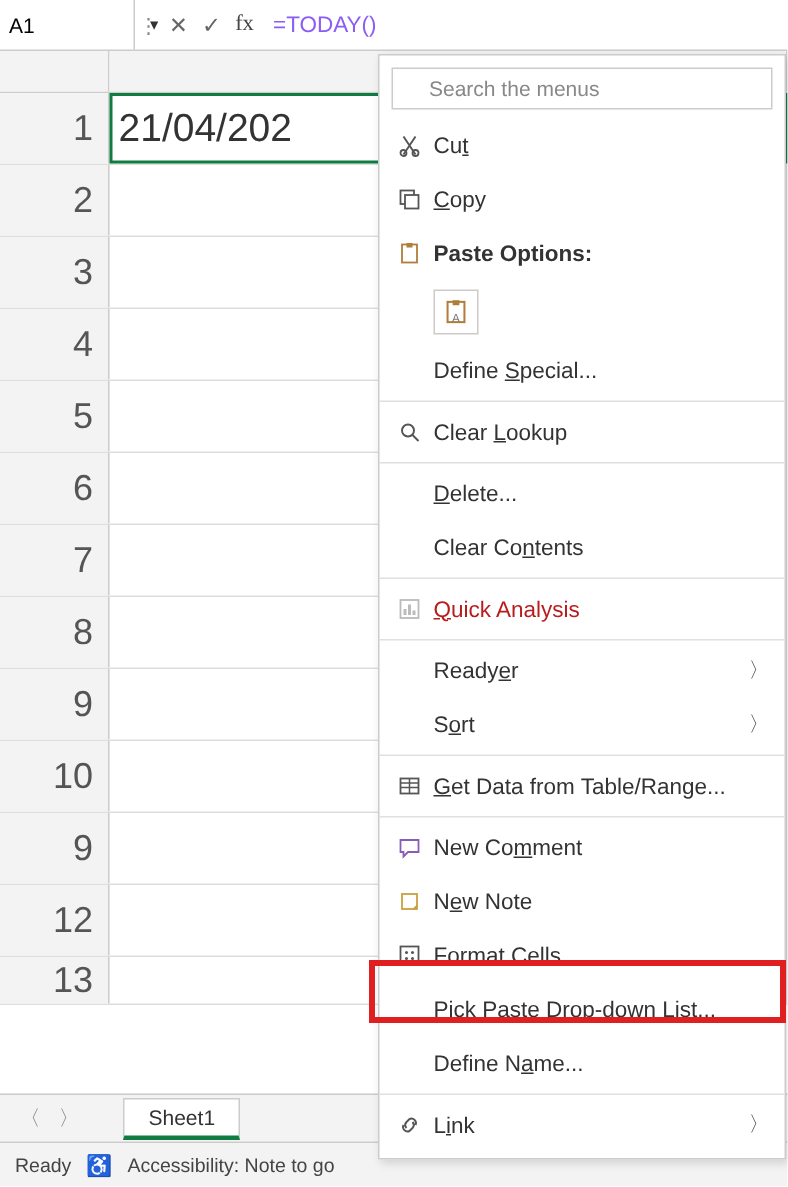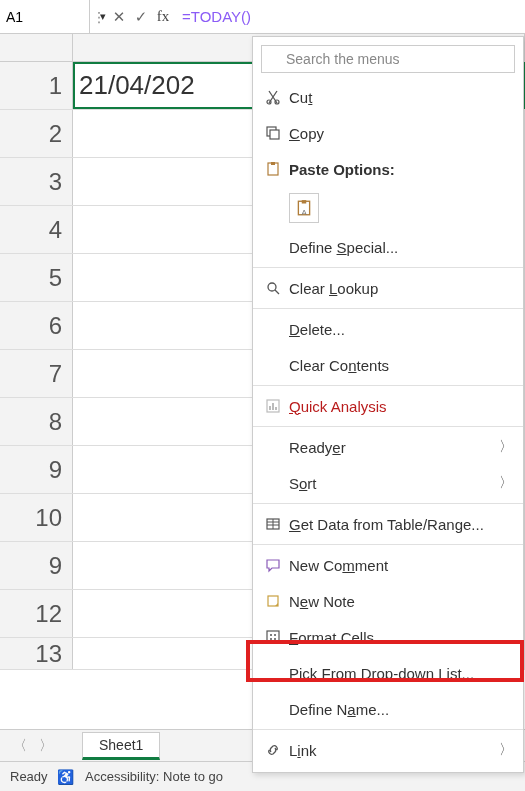--- a/index.html
+++ b/index.html
@@ -286,21 +286,21 @@
           <circle cx="10" cy="6" r="1" fill="#555"></circle>
           <circle cx="6" cy="10" r="1" fill="#555"></circle>
           <circle cx="10" cy="10" r="1" fill="#555"></circle>
         </svg>
     </span>
     <span class="lbl"><u>F</u><span>ormat Cells...</span></span>
   </div>
 
   <div class="menu-item">
     <span class="ico"></span>
-    <span class="lbl"><span>Pic</span><u>k</u><span> From Drop-down List...</span></span>
+    <span class="lbl"><span>Pic</span><u>k</u><span> Paste Drop-down List...</span></span>
   </div>
   <div class="menu-item">
     <span class="ico"></span>
     <span class="lbl"><span>Define N</span><u>a</u><span>me...</span></span>
   </div>
 
   <div class="menu-sep"></div>
 
   <div class="menu-item">
     <span class="ico">

